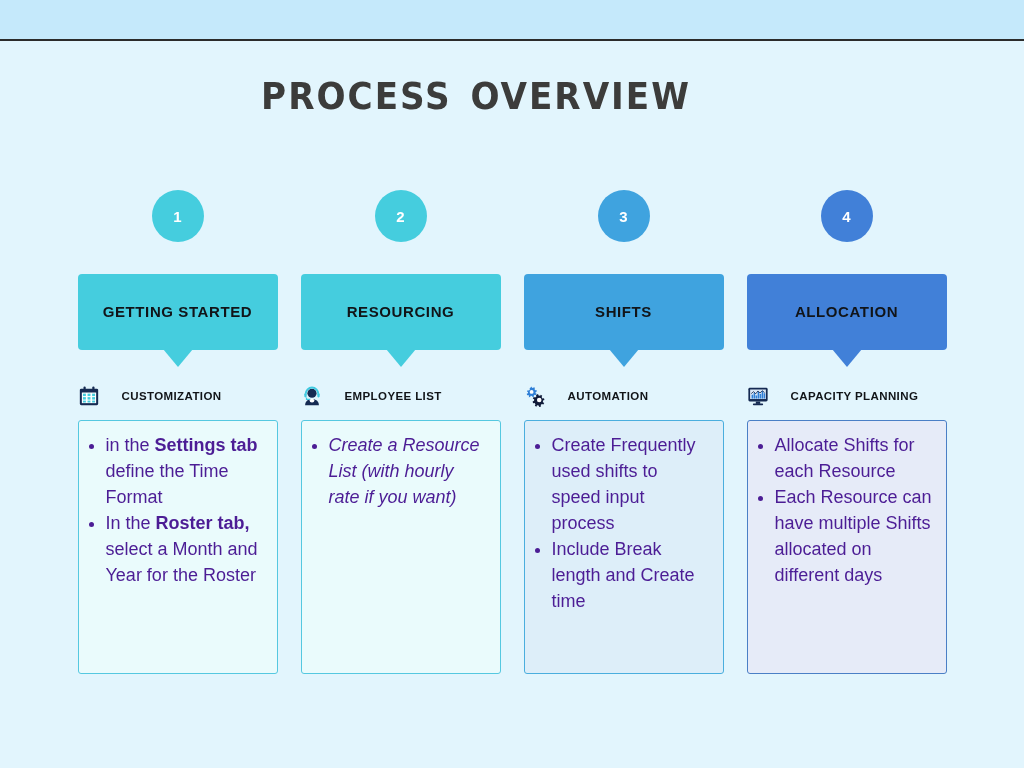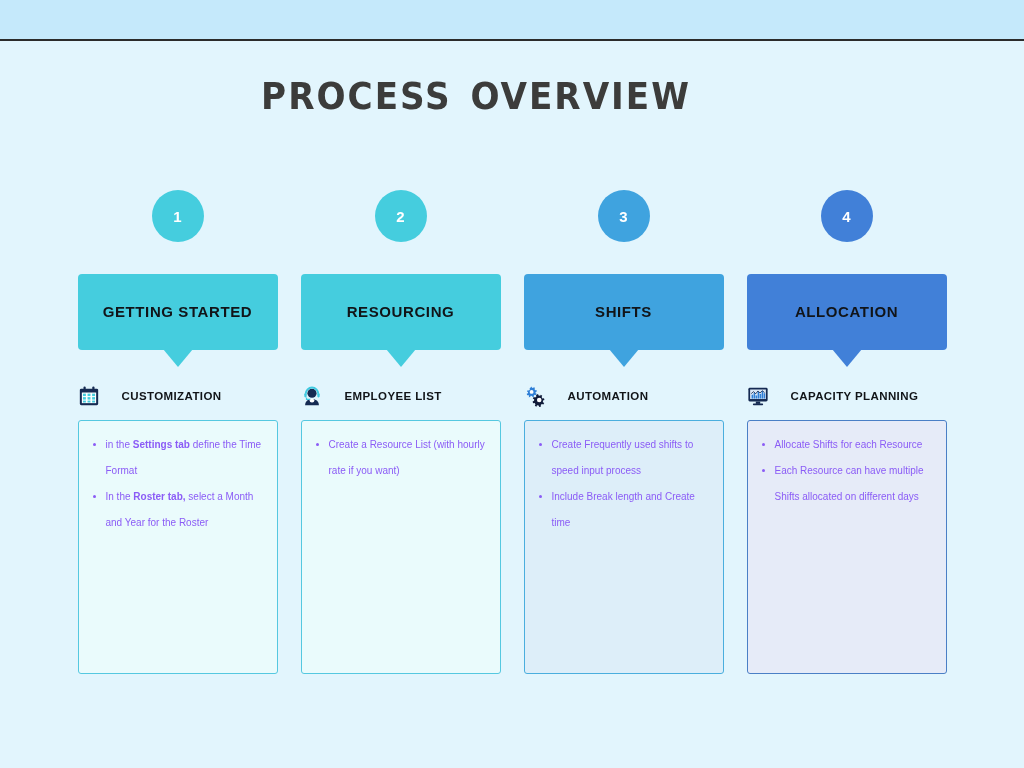--- a/index.html
+++ b/index.html
@@ -145,23 +145,23 @@
     box-sizing: border-box;
     padding: 11px 12px 10px 10px;
     flex: none;
   }
   .card ul {
     margin: 0;
     padding: 0 0 0 17px;
     list-style: disc;
   }
   .card li {
-    font-size: 10px;
+    font-size: 18px;
     line-height: 26px;
-    color: #8b5cf6;
+    color: #4c1d95;
     margin: 0 0 0 0;
   }
   .card li + li { margin-top: 0; }
   .card li b { font-weight: bold; }
 </style>
 </head>
 <body style="background: rgb(226, 245, 253);">
 
 <div class="slide" style="background: rgb(226, 245, 253);">
 
@@ -220,21 +220,21 @@
             <circle cx="12" cy="9" r="5" fill="#152a52"></circle>
             <path d="M5.2 9.6a6.8 6.8 0 0 1 13.6 0" fill="none" stroke="#3fc9e0" stroke-width="2.1"></path>
             <rect x="3.6" y="9" width="2.6" height="4.6" rx="1.2" fill="#3fc9e0"></rect>
             <rect x="17.8" y="9" width="2.6" height="4.6" rx="1.2" fill="#3fc9e0"></rect>
             <path d="M6 13.6v2.1h4.4" fill="none" stroke="#3fc9e0" stroke-width="1.3"></path>
             <ellipse cx="12" cy="17" rx="2.6" ry="2.1" fill="#ffffff"></ellipse>
           </svg>
         </span>
         <span class="icon-label">EMPLOYEE LIST</span>
       </div>
-      <div class="card" style="background: rgb(234, 251, 252); border-color: rgb(85, 200, 224);">
+      <div class="card" style="background: rgb(234, 251, 252); border-color: rgb(85, 200, 224); font-style: italic;">
         <ul>
             <li><span>Create a Resource List (with hourly rate if you want)</span></li>
           </ul>
       </div>
     </div>
 
     <div class="col">
       <div class="step-circle" style="background: rgb(63, 163, 223);">3</div>
       <div class="banner-wrap">
         <div class="banner" style="background: rgb(63, 163, 223);">SHIFTS</div>

